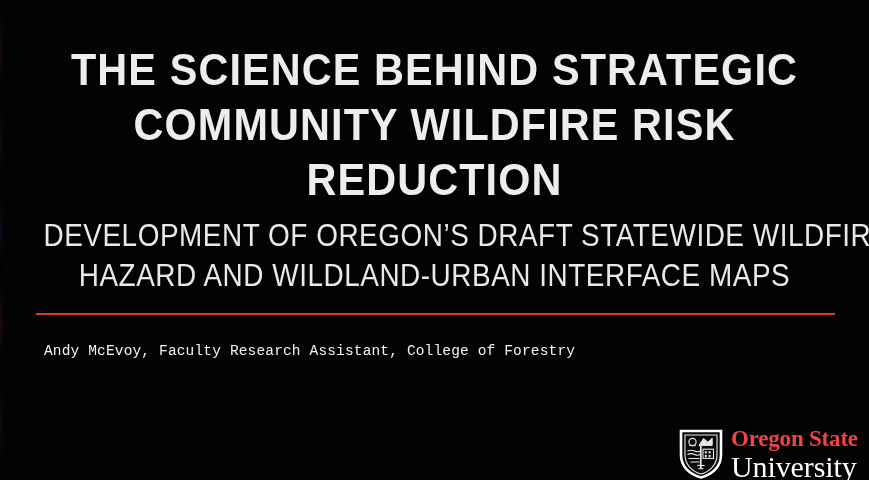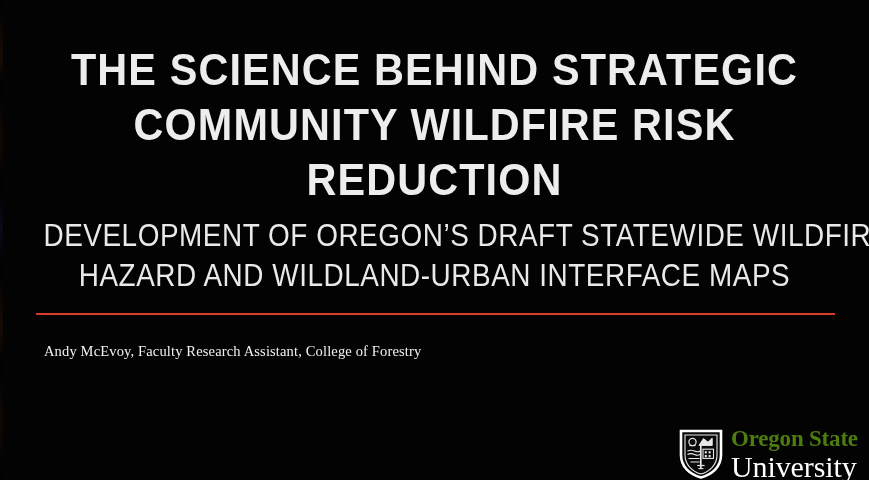--- a/index.html
+++ b/index.html
@@ -86,21 +86,21 @@
     height: 2px;
     background: #d93a2b;
   }
 
   
   .presenter {
     position: absolute;
     left: 44px;
     top: 343px;
     color: #f2f2f2;
-    font-family: Liberation Serif, serif;
+    font-family: Liberation Mono, monospace;
     font-weight: 400;
     font-size: 14.5px;
     letter-spacing: .15px;
     white-space: nowrap;
   }
 
   
   .logo {
     position: absolute;
     left: 679px;
@@ -122,21 +122,21 @@
     flex-direction: column;
     justify-content: center;
     line-height: 1;
     padding-top: 2px;
   }
 
   .logo-line1 {
     font-family: "Liberation Serif", serif;
     font-weight: 700;
     font-size: 23px;
-    color: #4d7c0f;
+    color: #ef4444;
     letter-spacing: -.2px;
     white-space: nowrap;
   }
 
   .logo-line2 {
     font-family: "Liberation Serif", serif;
     font-weight: 400;
     font-size: 30px;
     color: #ffffff;
     letter-spacing: -.1px;

